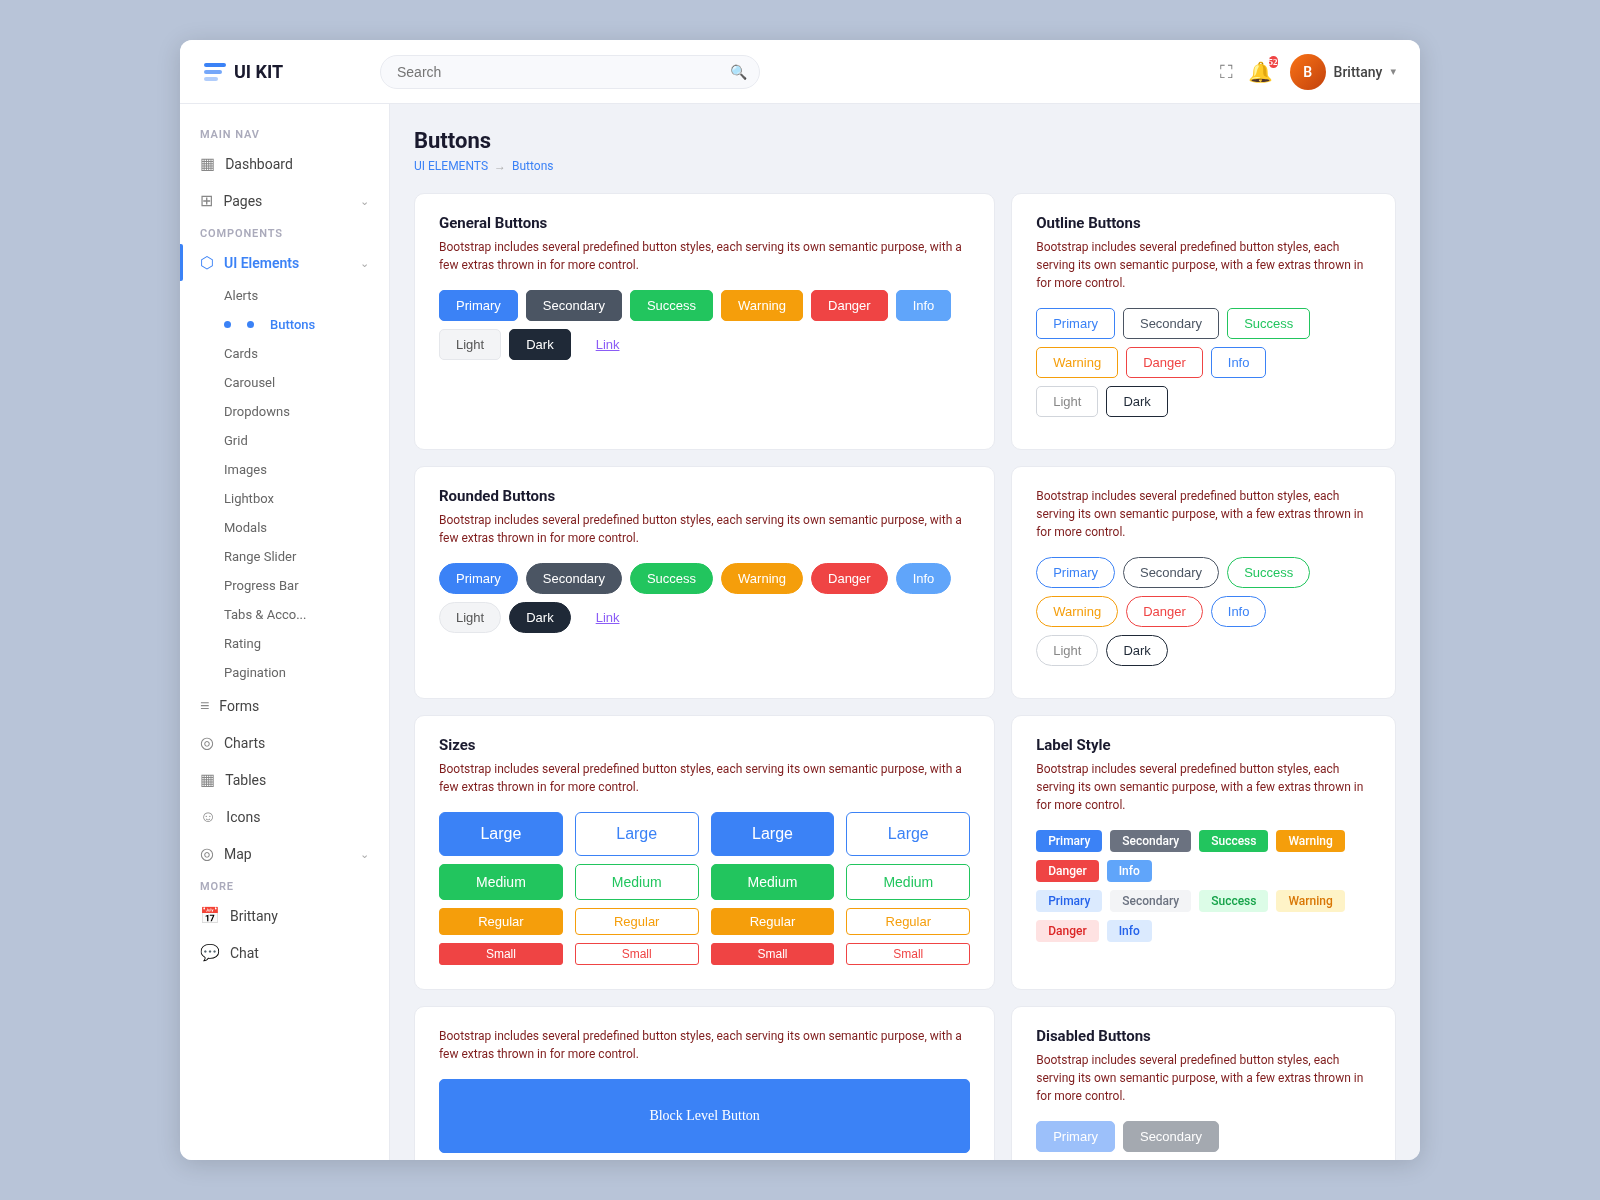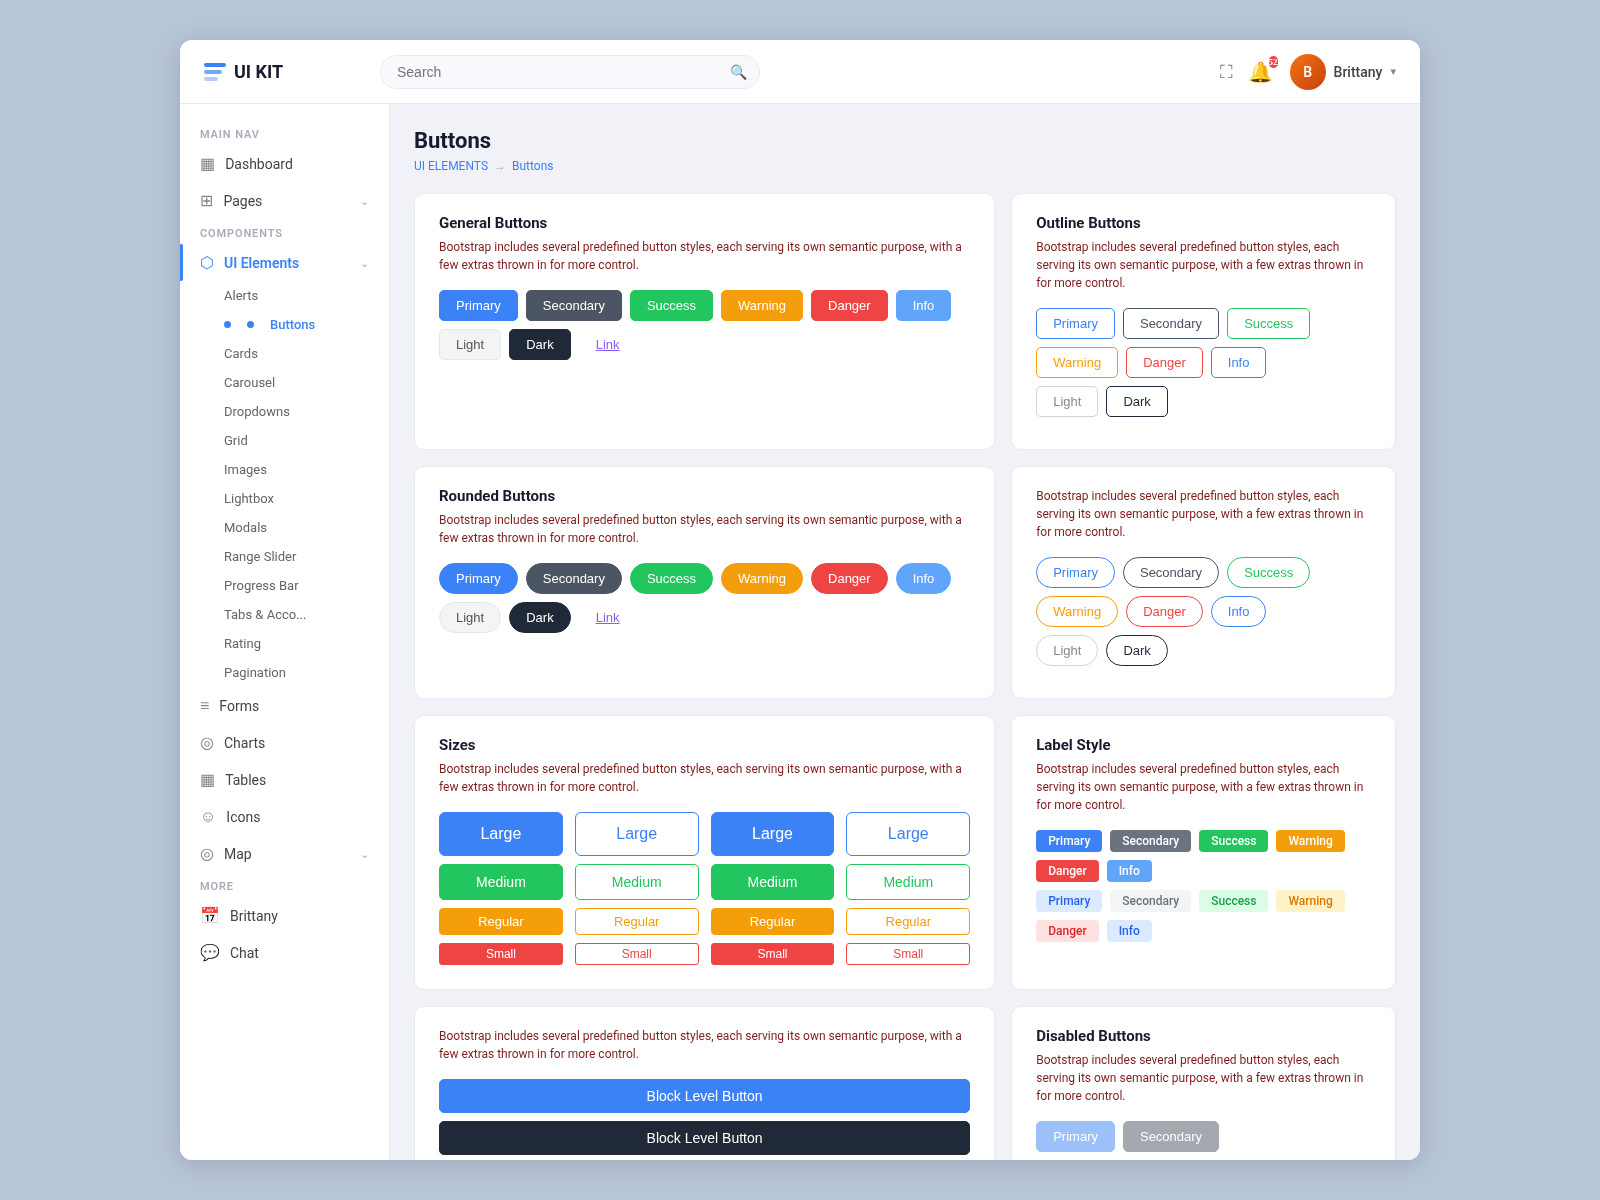--- a/index.html
+++ b/index.html
@@ -272,21 +272,21 @@
     .btn-outline-light { background: transparent; color: #888; border-color: #d1d5db; }
     .btn-outline-dark { background: transparent; color: #1f2937; border-color: #1f2937; }
     
     .btn-rounded { border-radius: 50px; }
     
     .btn-lg { padding: 12px 28px; font-size: 16px; border-radius: 6px; }
     .btn-md { padding: 9px 36px; font-size: 14px; border-radius: 5px; }
     .btn-sm { padding: 5px 6px; font-size: 13px; border-radius: 4px; }
     .btn-xs { padding: 3px 10px; font-size: 12px; border-radius: 3px; }
     
-    .btn-block { display: block; width: 100%; padding: 8px; font-size: 14px; margin-bottom: 8px; }
+    .btn-block { display: block; width: 100%; padding: 28px; font-size: 14px; margin-bottom: 8px; font-family: Liberation Serif, serif; }
     
     .label-badge {
       display: inline-flex;
       align-items: center;
       justify-content: center;
       padding: 4px 12px;
       border-radius: 4px;
       font-size: 12px;
       font-weight: 500;
       cursor: pointer;

